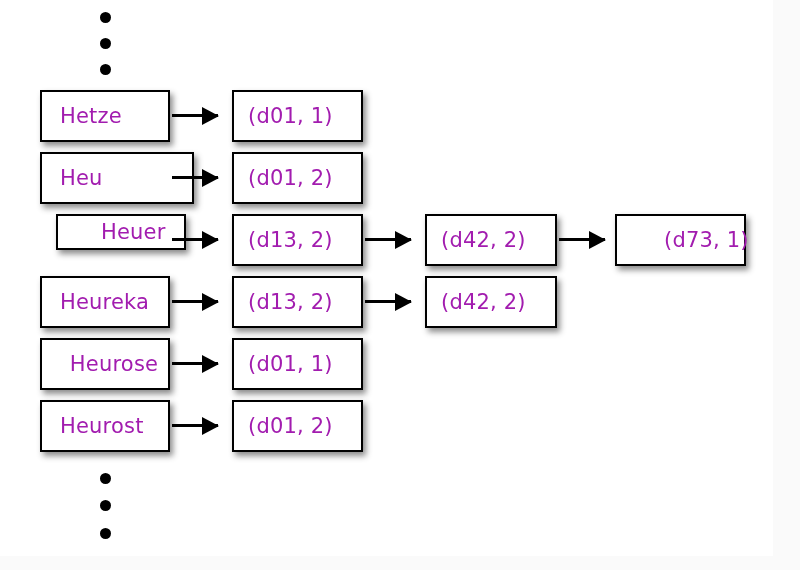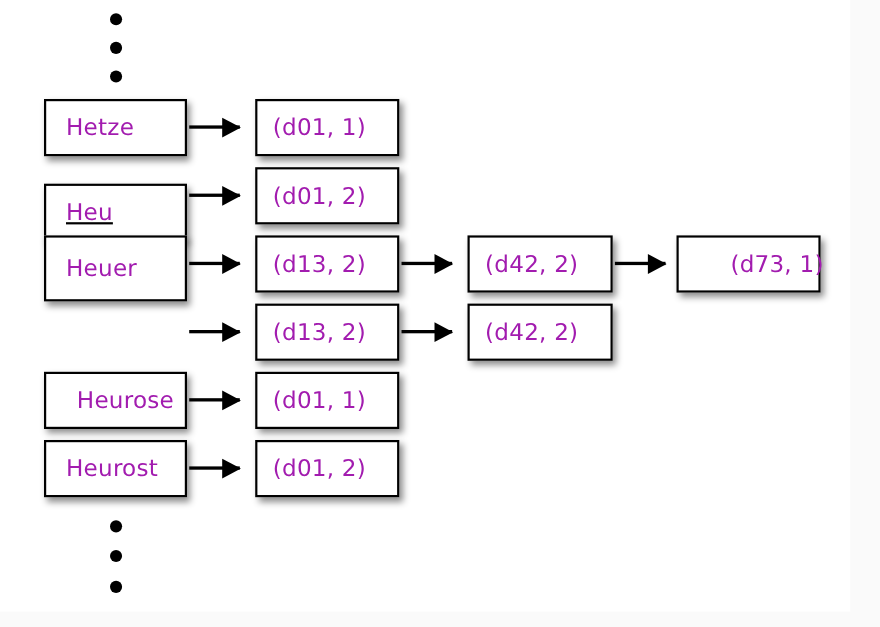--- a/index.html
+++ b/index.html
@@ -73,25 +73,28 @@
 
 <div id="canvas">
 
   <div class="dot" style="left:100px; top:12px;"></div>
   <div class="dot" style="left:100px; top:38px;"></div>
   <div class="dot" style="left:100px; top:64px;"></div>
 
   <div class="node term" style="left:40px; top:90px; width:130px; height:52px;">
     <span class="label">Hetze</span>
   </div>
-  <div class="node term" style="left:40px; top:167px; width:130px; height:52px;text-decoration:underline;">
+  <div class="node term" style="left:40px; top:152px; width:154px; height:52px;">
     <span class="label">Heu</span>
   </div>
-  <div class="node term" style="left:40px; top:214px; width:130px; height:60px;">
+  <div class="node term" style="left:56px; top:214px; width:130px; height:36px;padding-left:25px;">
     <span class="label">Heuer</span>
+  </div>
+  <div class="node term" style="left:40px; top:276px; width:130px; height:52px;">
+    <span class="label">Heureka</span>
   </div>
   <div class="node term" style="left:40px; top:338px; width:130px; height:52px;justify-content:center;">
     <span class="label">Heurose</span>
   </div>
   <div class="node term" style="left:40px; top:400px; width:130px; height:52px;">
     <span class="label">Heurost</span>
   </div>
 
   <div class="arrow" style="left:172px; top:114px; width:46px;"></div>
   <div class="arrow" style="left:172px; top:176px; width:46px;"></div>

